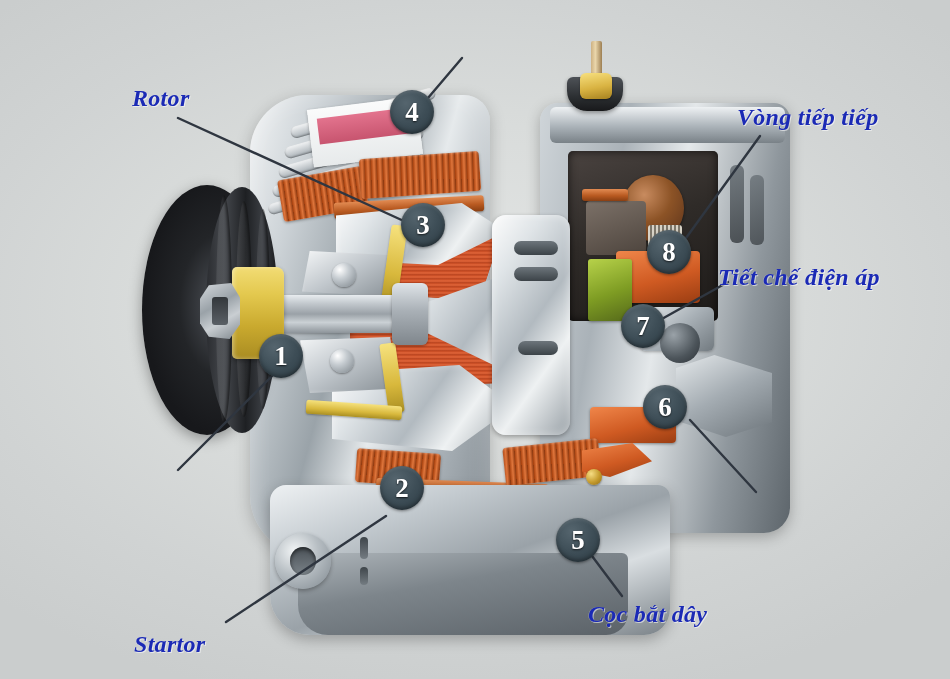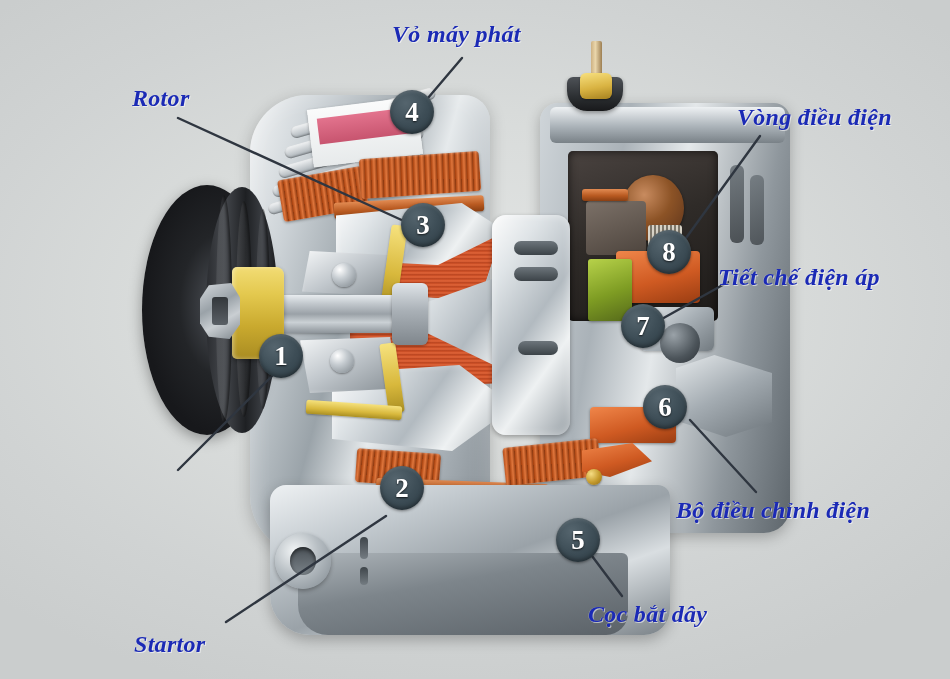--- a/index.html
+++ b/index.html
@@ -385,29 +385,27 @@
 
   <div class="badge" style="left:259px;top:334px;">1</div>
   <div class="badge" style="left:380px;top:466px;">2</div>
   <div class="badge" style="left:401px;top:203px;">3</div>
   <div class="badge" style="left:390px;top:90px;">4</div>
   <div class="badge" style="left:556px;top:518px;">5</div>
   <div class="badge" style="left:643px;top:385px;">6</div>
   <div class="badge" style="left:621px;top:304px;">7</div>
   <div class="badge" style="left:647px;top:230px;">8</div>
 
-  <div class="label" style="left:392px;top:22px;">Vỏ máy phát</div>
 
   <div class="label" style="left:132px;top:86px;">Rotor</div>
 
-  <div class="label" style="left:737px;top:105px;">Vòng điều điện</div>
+  <div class="label" style="left:737px;top:105px;">Vòng tiếp tiếp</div>
 
   <div class="label" style="left:718px;top:265px;">Tiết chế điện áp</div>
 
-  <div class="label" style="left:676px;top:498px;">Bộ điều chỉnh điện</div>
 
   <div class="label" style="left:566px;top:602px;margin-left:22px;">Cọc bắt dây</div>
 
 
   <div class="label" style="left:134px;top:632px;">Startor</div>
 
   <div class="watermark"></div>
 
 </div>
 

